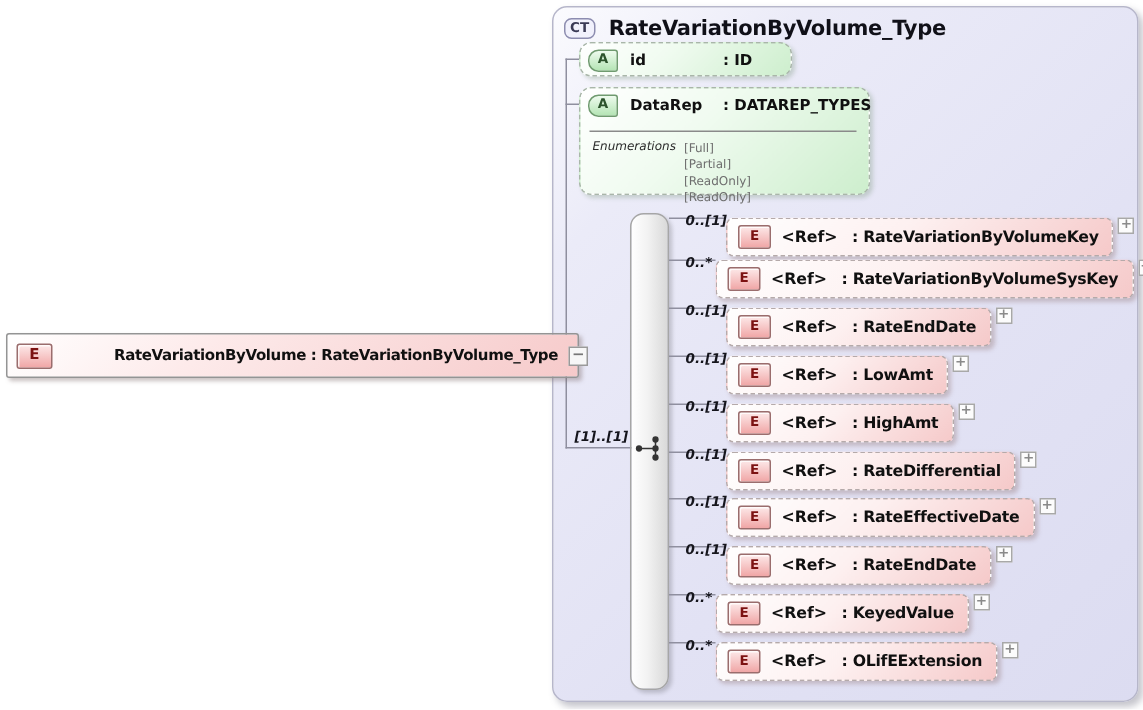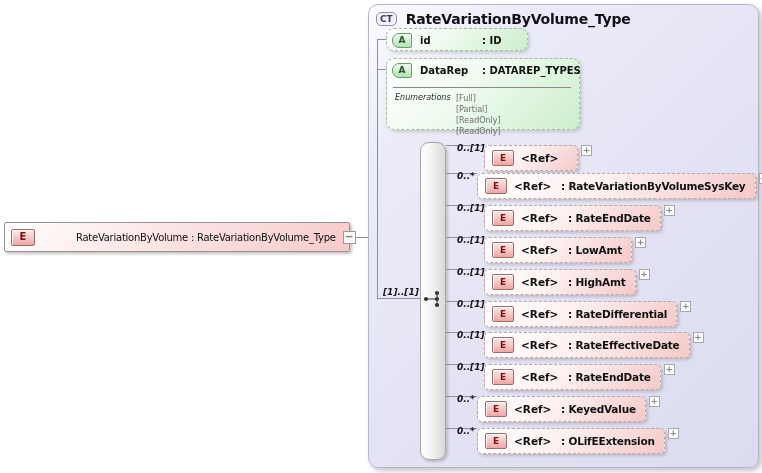--- a/index.html
+++ b/index.html
@@ -85,21 +85,21 @@
 
   
   .root-wrap{position:absolute;left:4px;top:222px;width:364px;display:flex;align-items:center;}
   .root-box{
     display:inline-flex;align-items:center;height:30px;box-sizing:border-box;
     border:1px solid #949494;border-radius:2px;padding:0 13px 0 6px;
     background:linear-gradient(135deg,#ffffff 0%,#fdeaea 35%,#f6caca 100%);
     box-shadow:2px 2px 3px rgba(120,100,100,.4);
     white-space:nowrap;z-index:1;
   }
-  .root-label{font-size:10px;font-weight:normal;color:#101010;letter-spacing:-0.25px;padding-left:32px;}
+  .root-label{font-size:10px;font-weight:bold;color:#101010;letter-spacing:-0.25px;padding-left:32px;}
   .root-box .e-icon{width:22px;height:15px;flex:0 0 22px;margin-right:9px;font-size:10px;}
   .minus{
     width:13px;height:13px;margin-left:-7px;z-index:2;box-sizing:border-box;
     border:1px solid #9a9a9a;background:#f7f7f7;color:#777;
     font-size:10px;line-height:10px;text-align:center;font-weight:bold;flex:0 0 13px;
   }
   .conn-fill{flex:1 1 auto;height:1px;background:#8f8f9f;}
 </style>
 </head>
 <body>
@@ -163,20 +163,21 @@
     <circle cx="14" cy="10" r="2.1" fill="#333"></circle>
     <circle cx="14" cy="16" r="2.1" fill="#333"></circle>
   </svg>
 
   <div class="row" style="left:446px;top:145px;">
     <span class="card">0..[1]</span>
     <span class="branch" style="width:38px"></span>
     <span class="ebox">
       <span class="e-icon">E</span>
       <span class="ref">&lt;Ref&gt;</span>
+      <span class="tname">: RateVariationByVolumeKey</span>
     </span>
     <span class="plus">+</span>
   </div>
 
   <div class="row" style="left:446px;top:173px;">
     <span class="card">0..*</span>
     <span class="branch" style="width:31px"></span>
     <span class="ebox">
       <span class="e-icon">E</span>
       <span class="ref">&lt;Ref&gt;</span>

